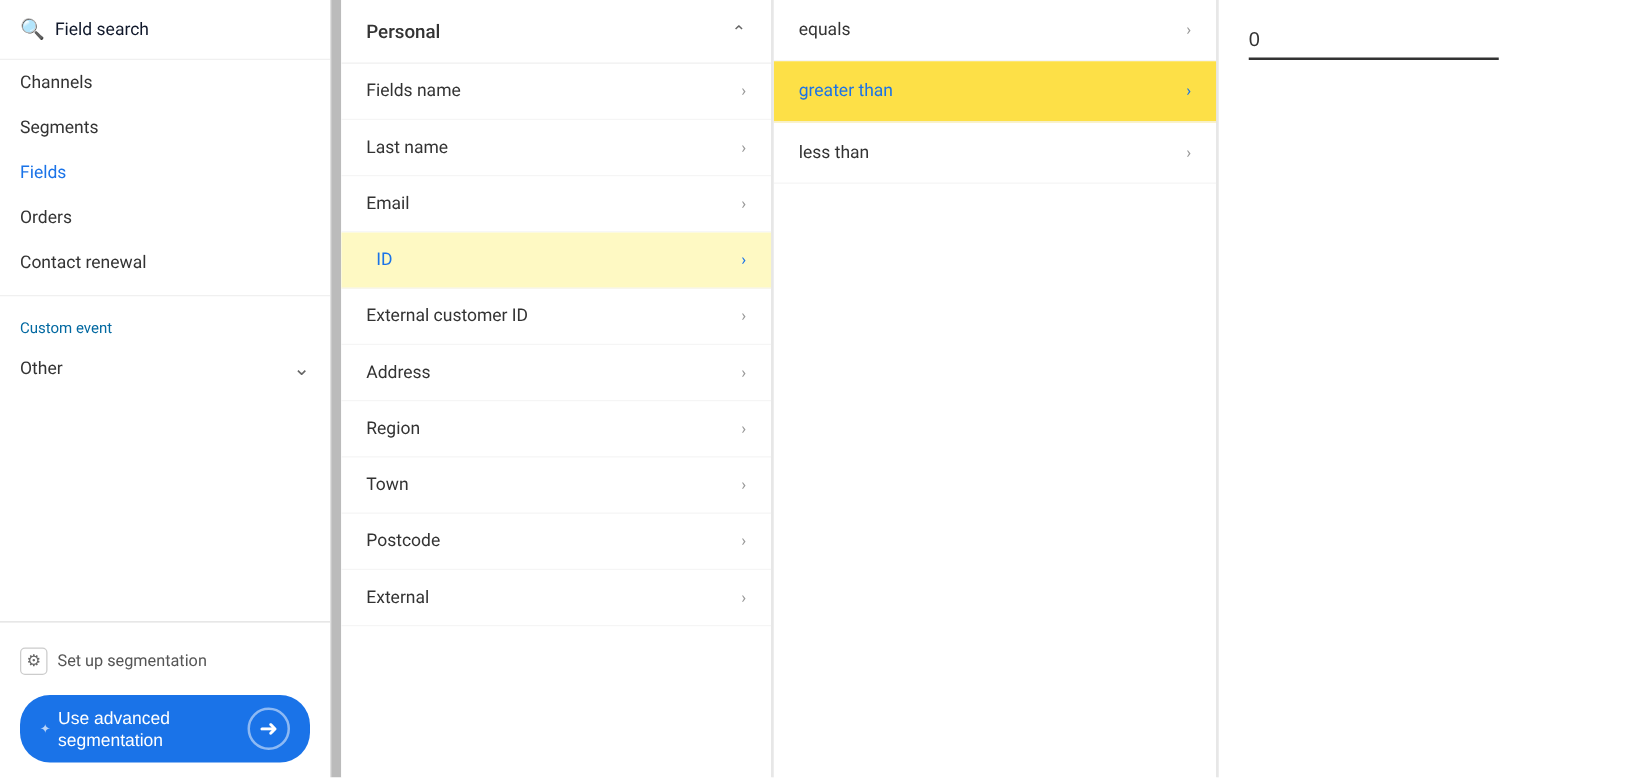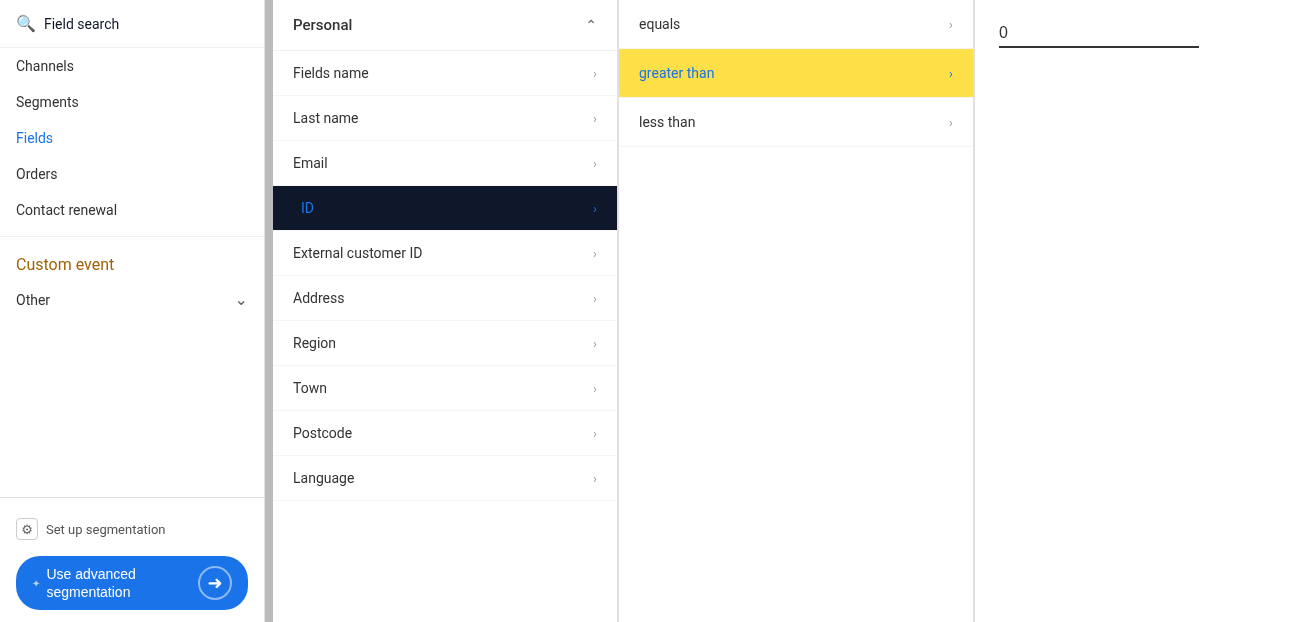--- a/index.html
+++ b/index.html
@@ -61,22 +61,22 @@
       color: #1a73e8;
     }
 
     .sidebar-divider {
       height: 1px;
       background: #f0f0f0;
       margin: 8px 0;
     }
 
     .sidebar-custom-label {
-      font-size: 16px;
-      color: #a16207;
+      font-size: 12px;
+      color: #0369a1;
       padding: 10px 16px 6px;
     }
 
     .sidebar-other-row {
       display: flex;
       align-items: center;
       justify-content: space-between;
       padding: 10px 16px;
       cursor: pointer;
     }
@@ -194,21 +194,21 @@
       align-items: center;
       justify-content: space-between;
       padding: 14px 20px;
       font-size: 14px;
       color: #333;
       border-bottom: 1px solid #f5f5f5;
       cursor: pointer;
     }
 
     .field-item.active {
-      background: #0f172a;
+      background: #fef9c3;
       color: #1a73e8;
       padding-left: 28px;
     }
 
     .field-item .chevron-right {
       color: #999;
       font-size: 13px;
     }
 
     .field-item.active .chevron-right {
@@ -356,21 +356,21 @@
   </div>
   <div class="field-item">
     <span>Town</span>
     <span class="chevron-right">›</span>
   </div>
   <div class="field-item">
     <span>Postcode</span>
     <span class="chevron-right">›</span>
   </div>
   <div class="field-item">
-    <span>Language</span>
+    <span>External</span>
     <span class="chevron-right">›</span>
   </div>
 </div>
 
 <div style="width:1px; background:#e0e0e0; flex-shrink:0;"></div>
 
 <div class="operators-panel">
   <div class="operator-item">
     <span>equals</span>
     <span class="chevron-right">›</span>

